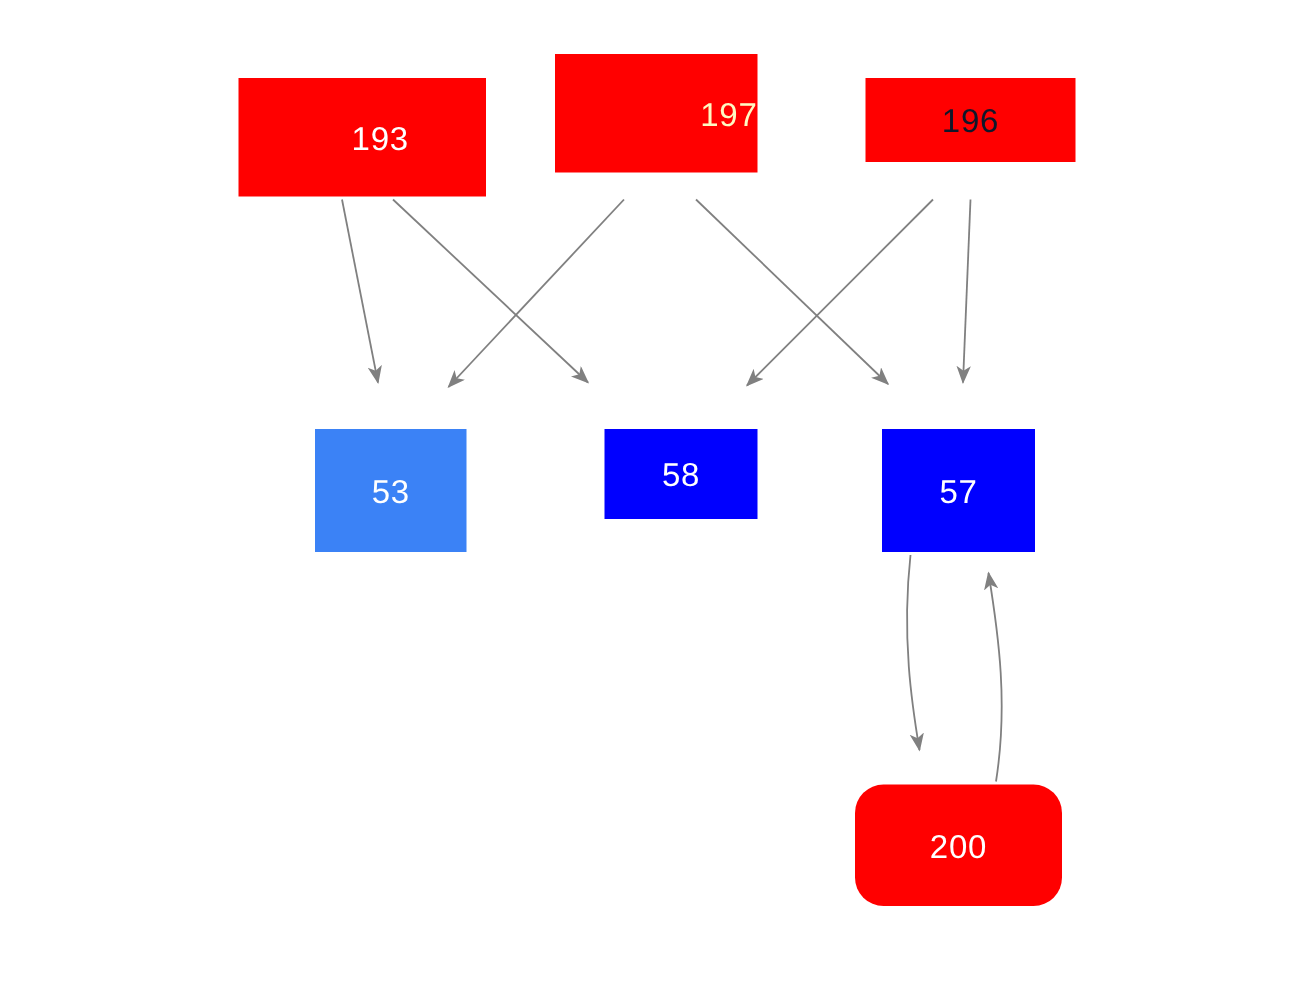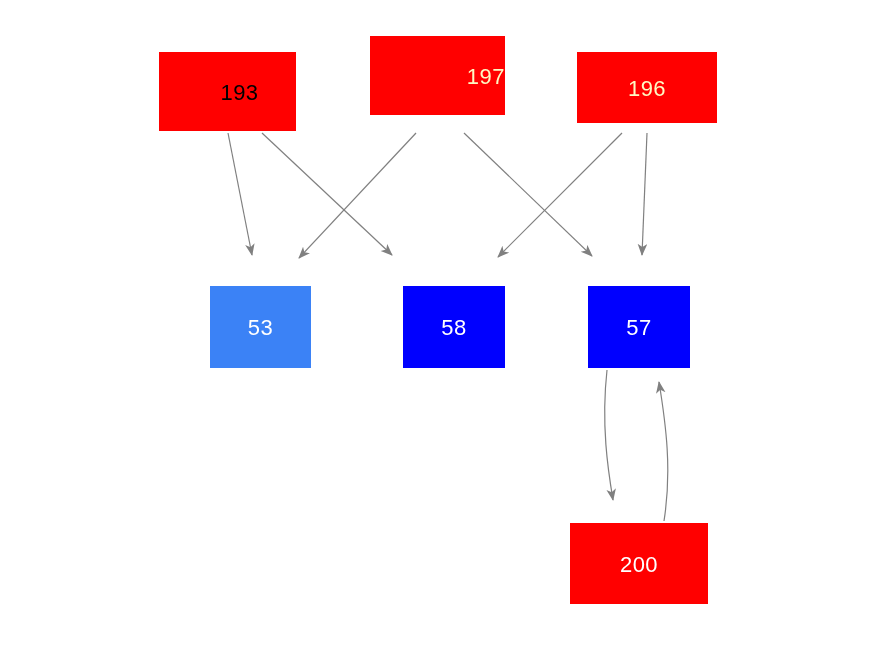--- a/index.html
+++ b/index.html
@@ -60,35 +60,35 @@
         <path d="M 262,133 L 392,255" stroke="#808080" stroke-width="1.2" fill="none" marker-end="url(#arrowhead)"></path>
         <path d="M 416,133 L 299,258" stroke="#808080" stroke-width="1.2" fill="none" marker-end="url(#arrowhead)"></path>
         <path d="M 464,133 L 592,256" stroke="#808080" stroke-width="1.2" fill="none" marker-end="url(#arrowhead)"></path>
         <path d="M 622,133 L 498,257" stroke="#808080" stroke-width="1.2" fill="none" marker-end="url(#arrowhead)"></path>
         <path d="M 647,133 L 642,255" stroke="#808080" stroke-width="1.2" fill="none" marker-end="url(#arrowhead)"></path>
         <path d="M 607,370 C 601,425 608,470 613,500" stroke="#808080" stroke-width="1.2" fill="none" marker-end="url(#arrowhead)"></path>
         <path d="M 664,521 C 672,470 666,425 659,382" stroke="#808080" stroke-width="1.2" fill="none" marker-end="url(#arrowhead)"></path>
       </g>
   </svg>
 
-  <div class="node" style="left: 159px; top: 52px; width: 137px; height: 79px; background: rgb(255, 0, 0); color: #000000; padding-left: 24px;">
+  <div class="node" style="left: 159px; top: 52px; width: 165px; height: 79px; background: rgb(255, 0, 0); color: #ffffff; padding-left: 24px;">
     <span class="node-label">193</span>
   </div>
   <div class="node" style="left: 370px; top: 36px; width: 135px; height: 79px; background: rgb(255, 0, 0); color: #fef9c3; justify-content: flex-end;">
     <span class="node-label">197</span>
   </div>
-  <div class="node" style="left: 577px; top: 52px; width: 140px; height: 71px; background: rgb(255, 0, 0); color: #fef9c3;">
+  <div class="node" style="left: 577px; top: 52px; width: 140px; height: 56px; background: rgb(255, 0, 0); color: #0f172a;">
     <span class="node-label">196</span>
   </div>
   <div class="node" style="left: 210px; top: 286px; width: 101px; height: 82px; background: #3b82f6; color: rgb(255, 255, 255);">
     <span class="node-label">53</span>
   </div>
-  <div class="node" style="left: 403px; top: 286px; width: 102px; height: 82px; background: rgb(0, 0, 255); color: rgb(255, 255, 255);">
+  <div class="node" style="left: 403px; top: 286px; width: 102px; height: 60px; background: rgb(0, 0, 255); color: rgb(255, 255, 255);">
     <span class="node-label">58</span>
   </div>
   <div class="node" style="left: 588px; top: 286px; width: 102px; height: 82px; background: rgb(0, 0, 255); color: rgb(255, 255, 255); text-align: right;">
     <span class="node-label">57</span>
   </div>
-  <div class="node" style="left: 570px; top: 523px; width: 138px; height: 81px; background: rgb(255, 0, 0); color: rgb(255, 255, 255);">
+  <div class="node" style="left: 570px; top: 523px; width: 138px; height: 81px; background: rgb(255, 0, 0); color: rgb(255, 255, 255); border-radius: 19px;">
     <span class="node-label">200</span>
   </div>
 
 </div>
 
 </body></html>

